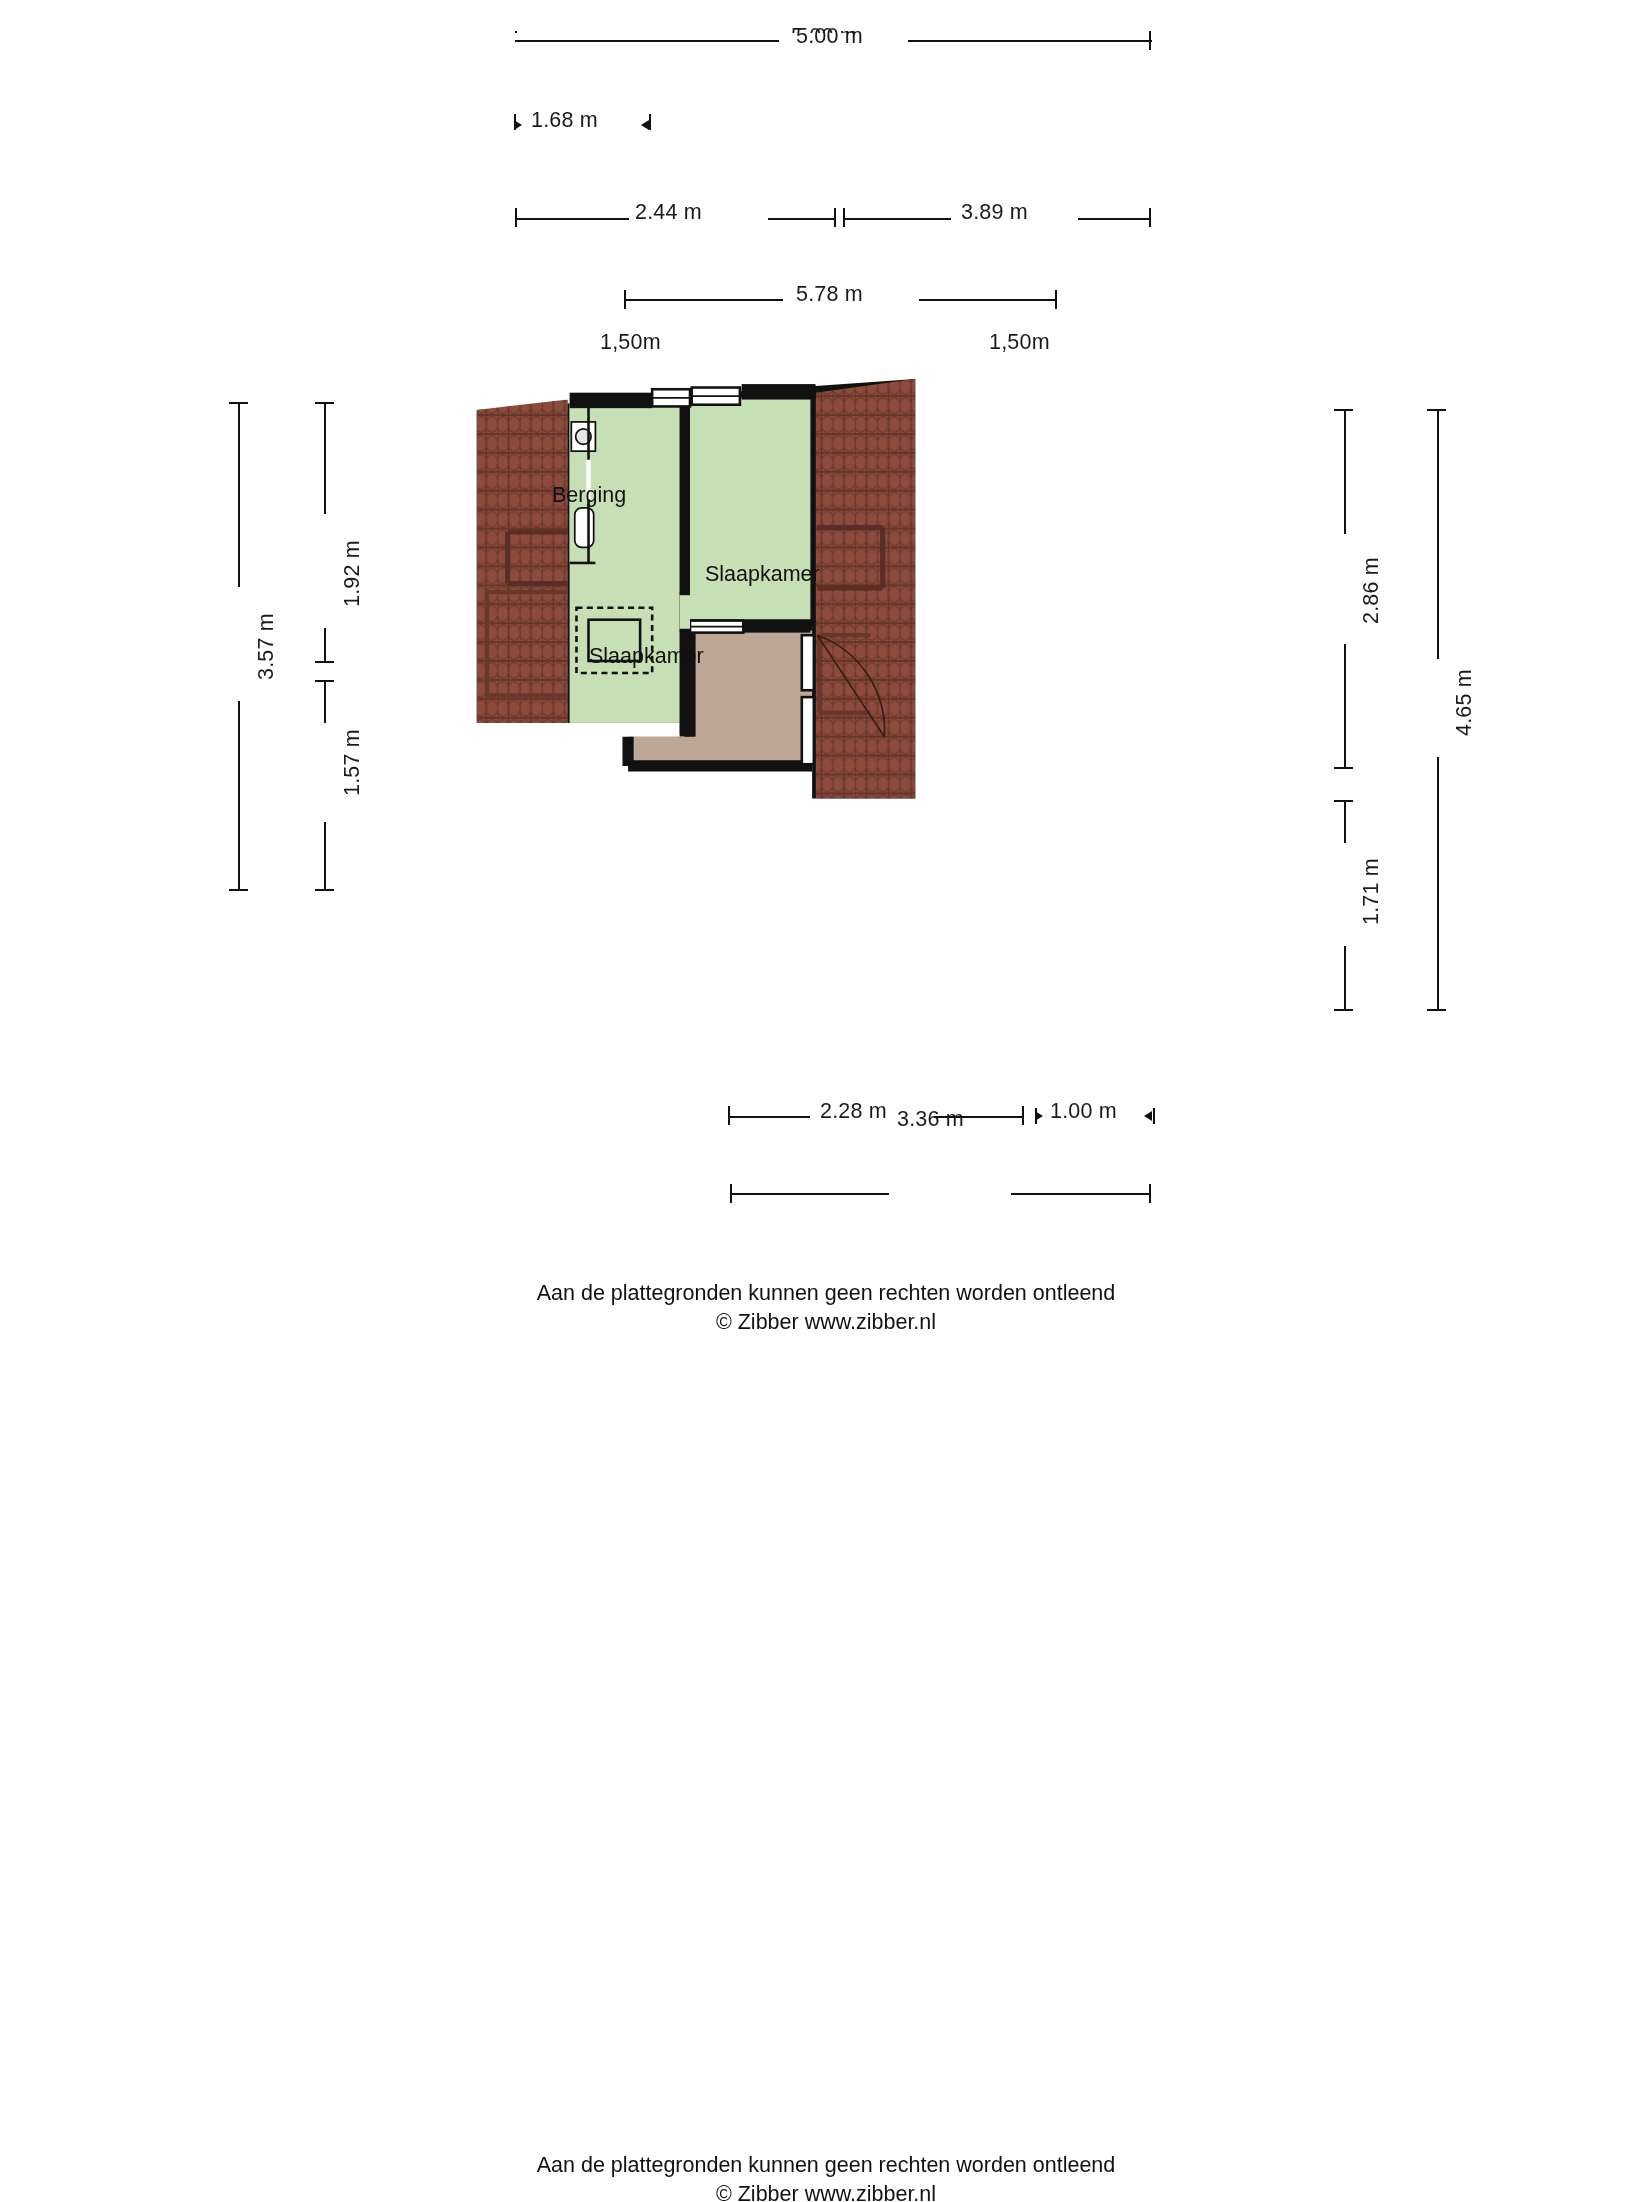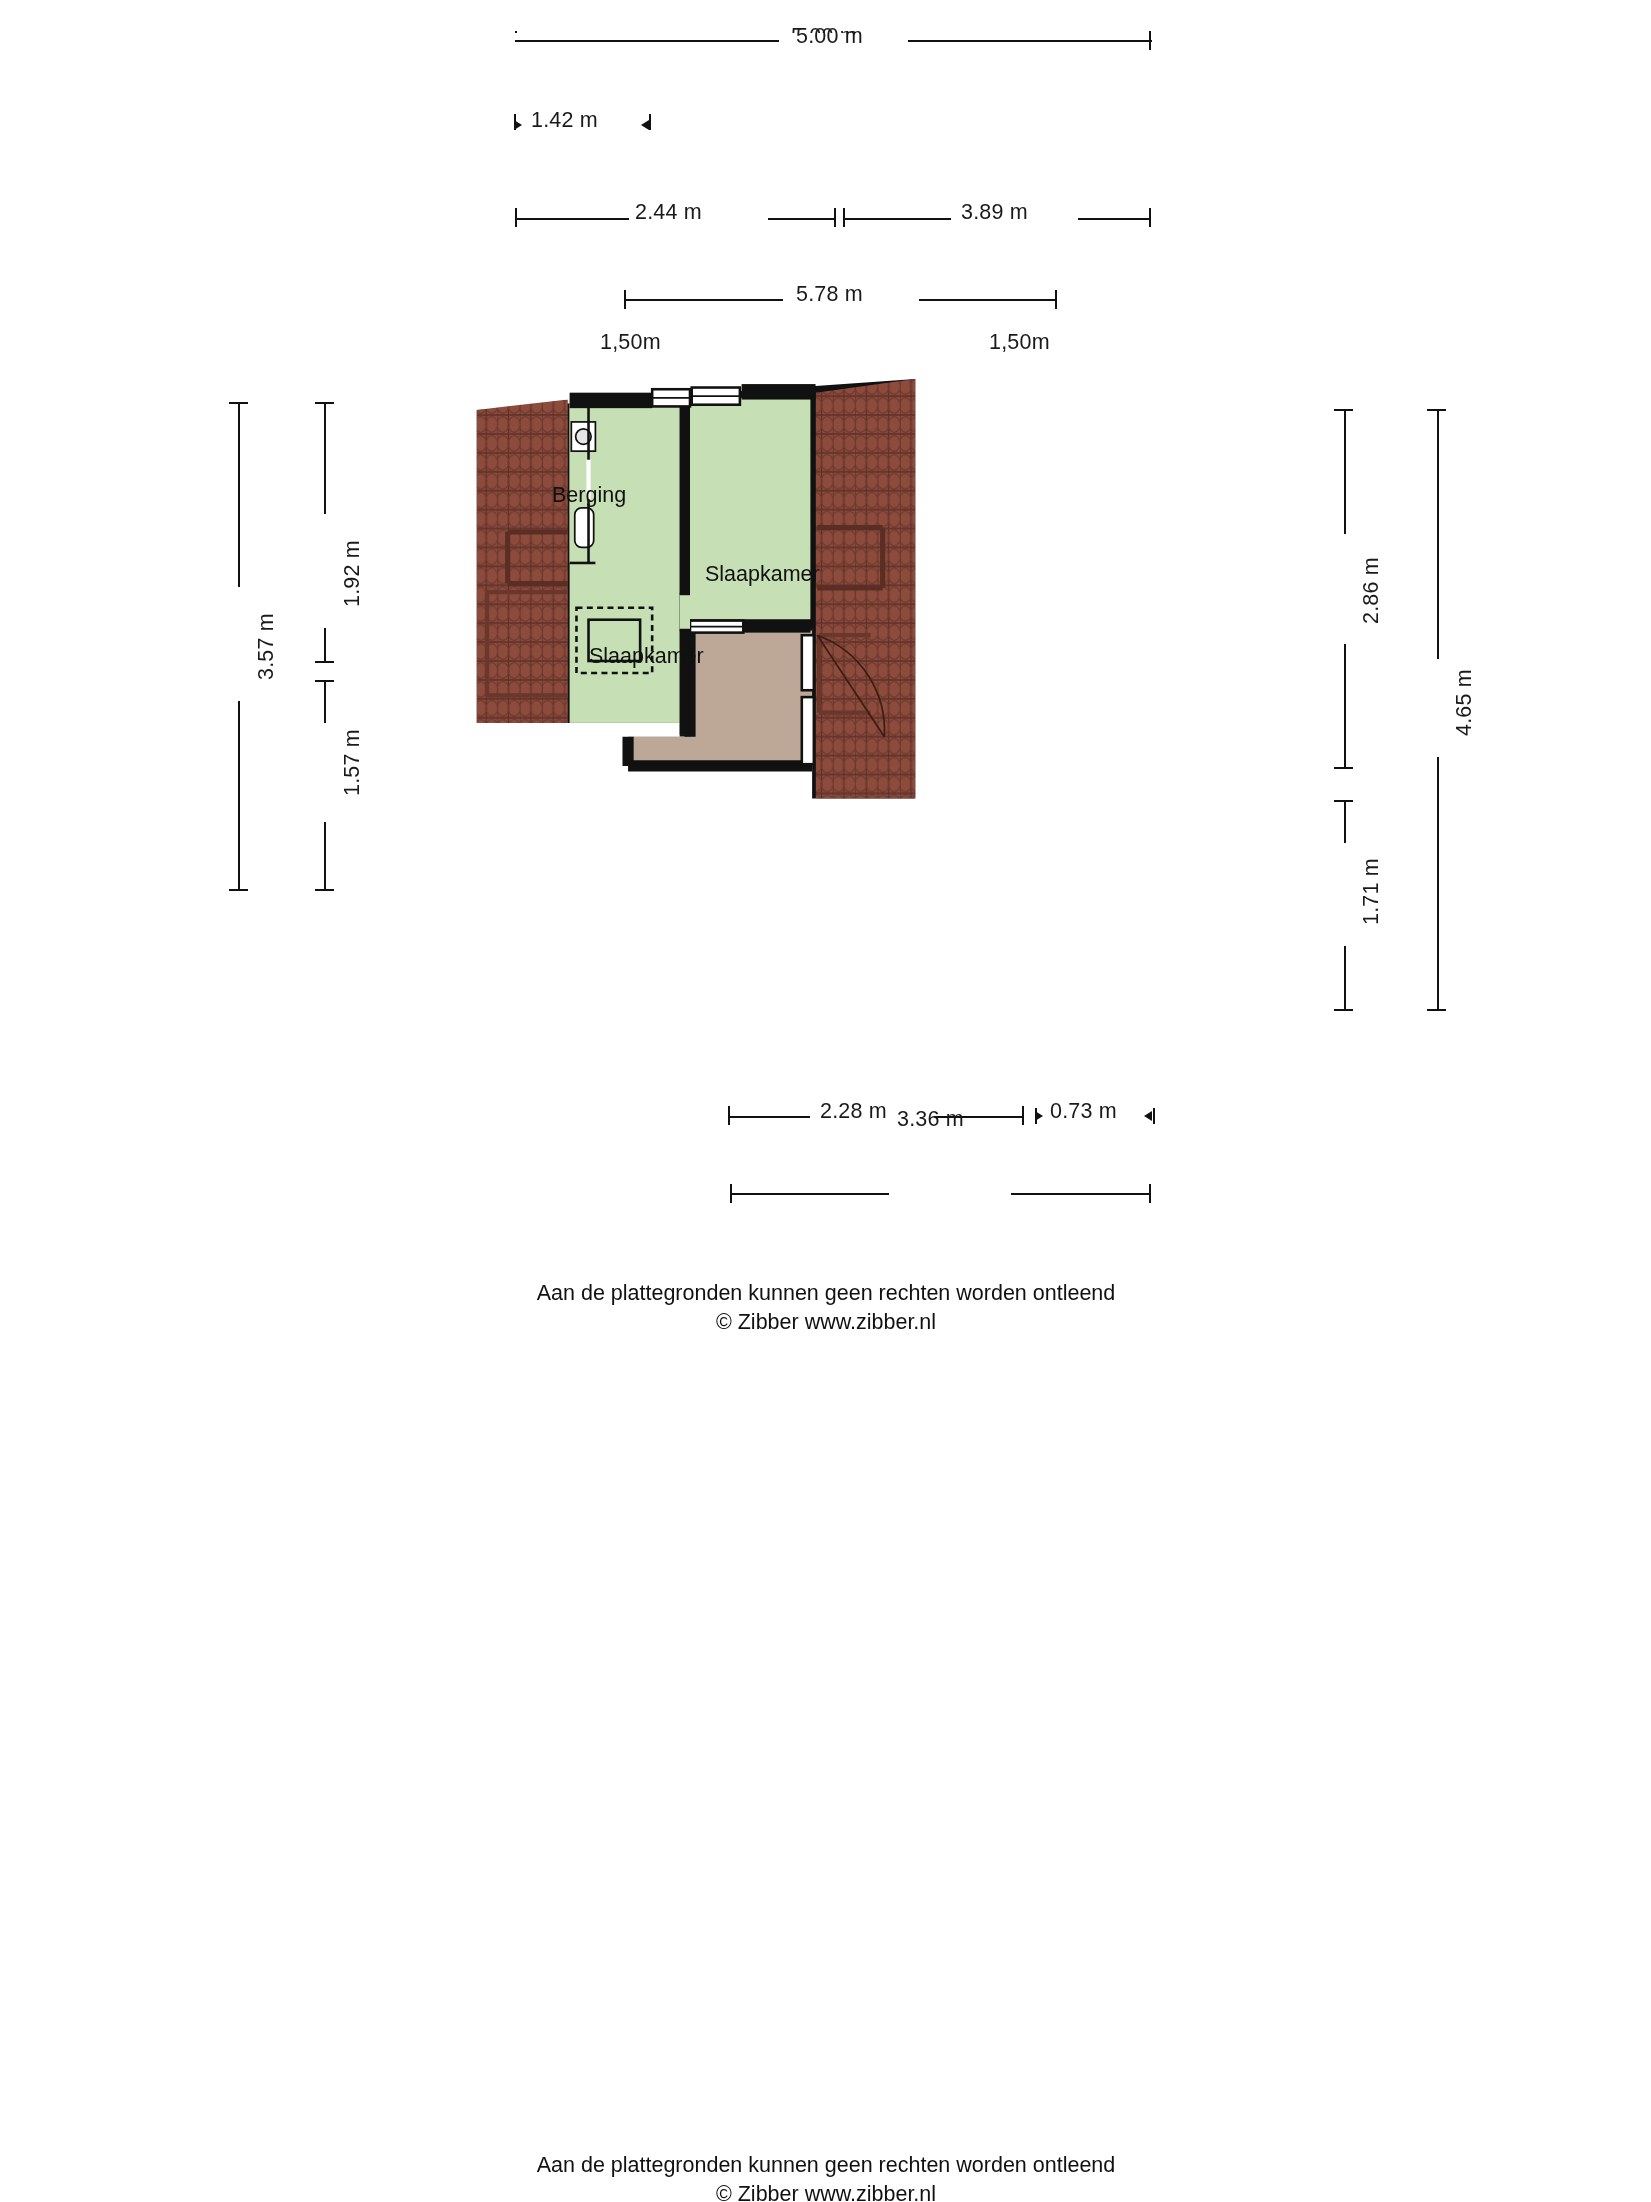--- a/index.html
+++ b/index.html
@@ -92,21 +92,21 @@
   <div class="dim-label" style="left:791px; top:24px;">5.00 m</div>
   <div class="dim-line h" style="left:515px; top:40px; width:637px;"></div>
   <div class="tick v" style="left:515px; top:31px;"></div>
   <div class="tick v" style="left:1149px; top:31px;"></div>
   <div style="position:absolute;left:515px;top:33px;width:258px;height:17px;background:#fff;"></div>
   <div class="dim-line h" style="left:515px; top:40px; width:267px;"></div>
   <div style="position:absolute;left:779px;top:33px;width:250px;height:19px;background:#fff;"></div>
   <div class="dim-label" style="left:796px; top:24px;">5.00 m</div>
   <div class="dim-line h" style="left:908px; top:40px; width:243px;"></div>
 
-  <div class="dim-label" style="left:531px; top:108px;">1.42 m</div>
+  <div class="dim-label" style="left:531px; top:108px;">1.68 m</div>
   <div class="arrow-in-r" style="left:514px; top:120px;"></div>
   <div class="arrow-in-l" style="left:641px; top:120px;"></div>
   <div class="dim-line v" style="left:514px; top:114px; height:15.5px;"></div>
   <div class="dim-line v" style="left:649px; top:114px; height:15.5px;"></div>
 
   <div class="dim-label" style="left:635px; top:200px;">2.44 m</div>
   <div class="dim-line h" style="left:515px; top:218px; width:114px;"></div>
   <div class="dim-line h" style="left:768px; top:218px; width:67px;"></div>
   <div class="tick v" style="left:515px; top:208px;"></div>
   <div class="tick v" style="left:834px; top:208px;"></div>
@@ -161,21 +161,21 @@
   <div class="dim-line v" style="left:1437px; top:757px; height:252px;"></div>
   <div class="tick h" style="left:1427px; top:409px;"></div>
   <div class="tick h" style="left:1427px; top:1009px;"></div>
 
   <div class="dim-label" style="left:820px; top:1099px;">2.28 m</div>
   <div class="dim-line h" style="left:728px; top:1116px; width:82px;"></div>
   <div class="dim-line h" style="left:934px; top:1116px; width:90px;"></div>
   <div class="tick v" style="left:728px; top:1106px;"></div>
   <div class="tick v" style="left:1022px; top:1106px;"></div>
 
-  <div class="dim-label" style="left:1050px; top:1099px;">0.73 m</div>
+  <div class="dim-label" style="left:1050px; top:1099px;">1.00 m</div>
   <div class="dim-line v" style="left:1035px; top:1108px; height:15.5px;"></div>
   <div class="arrow-in-r" style="left:1035px; top:1111px;"></div>
   <div class="arrow-in-l" style="left:1144px; top:1111px;"></div>
   <div class="dim-line v" style="left:1153px; top:1108px; height:15.5px;"></div>
 
   <div class="dim-label" style="left:897px; top:1107px;">3.36 m</div>
   <div class="dim-line h" style="left:730px; top:1193px; width:159px;"></div>
   <div class="dim-line h" style="left:1011px; top:1193px; width:140px;"></div>
   <div class="tick v" style="left:730px; top:1184px;"></div>
   <div class="tick v" style="left:1149px; top:1184px;"></div>

